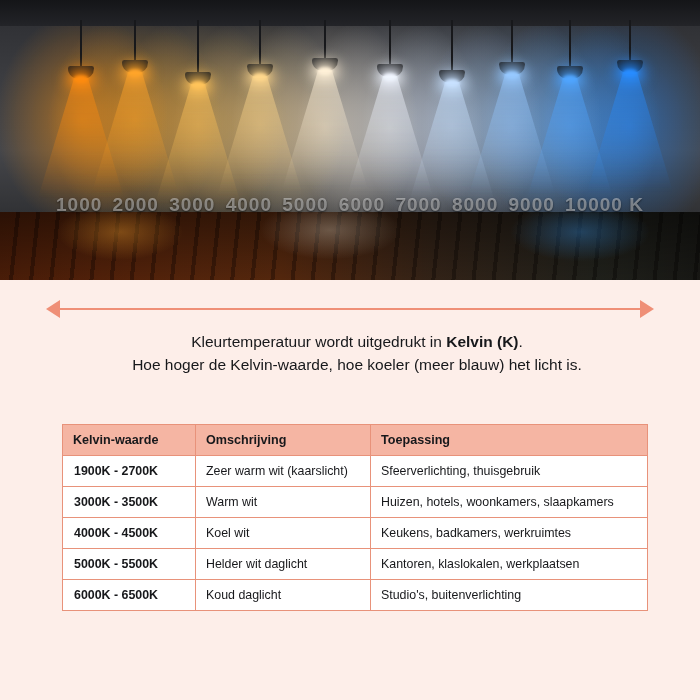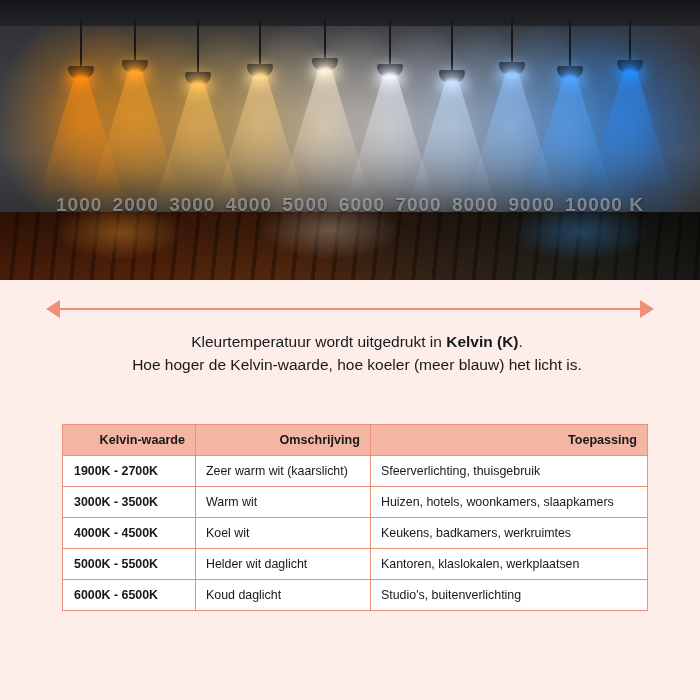--- a/index.html
+++ b/index.html
@@ -144,21 +144,21 @@
   }
   table {
     width: 100%;
     border-collapse: collapse;
     font-size: 12.4px;
     color: #17181b;
     background: #ffffff;
   }
   thead th {
     background: #f5b5a3;
-    text-align: right;
+    text-align: left;
     font-weight: 700;
     padding: 8px 10px;
     border: 1px solid #e8927a;
     font-size: 12.6px;
     white-space: nowrap;
   }
   tbody td {
     padding: 8px 10px;
     border: 1px solid #e8927a;
     background: #ffffff;

